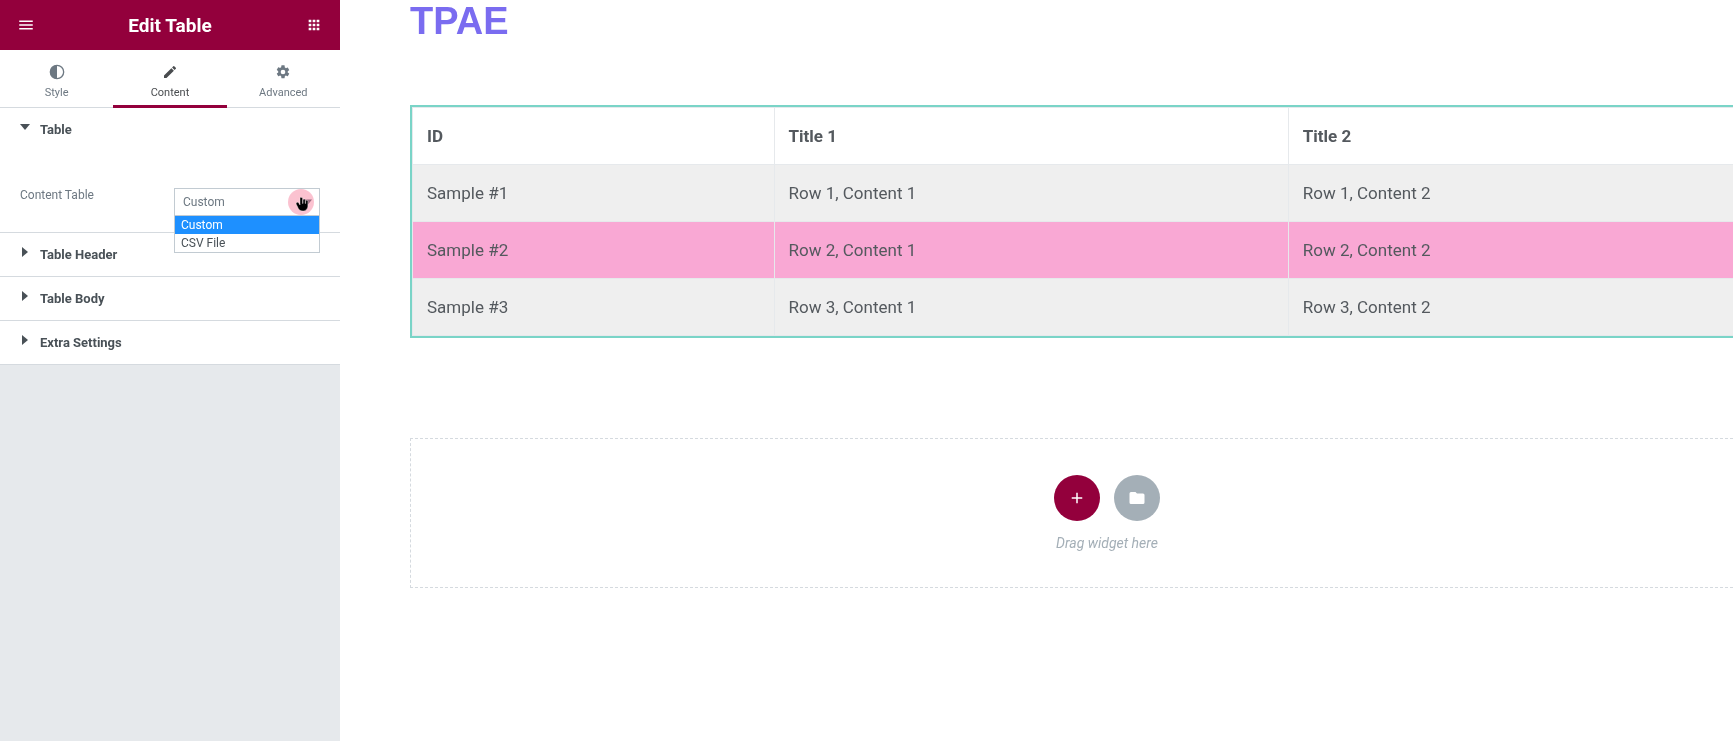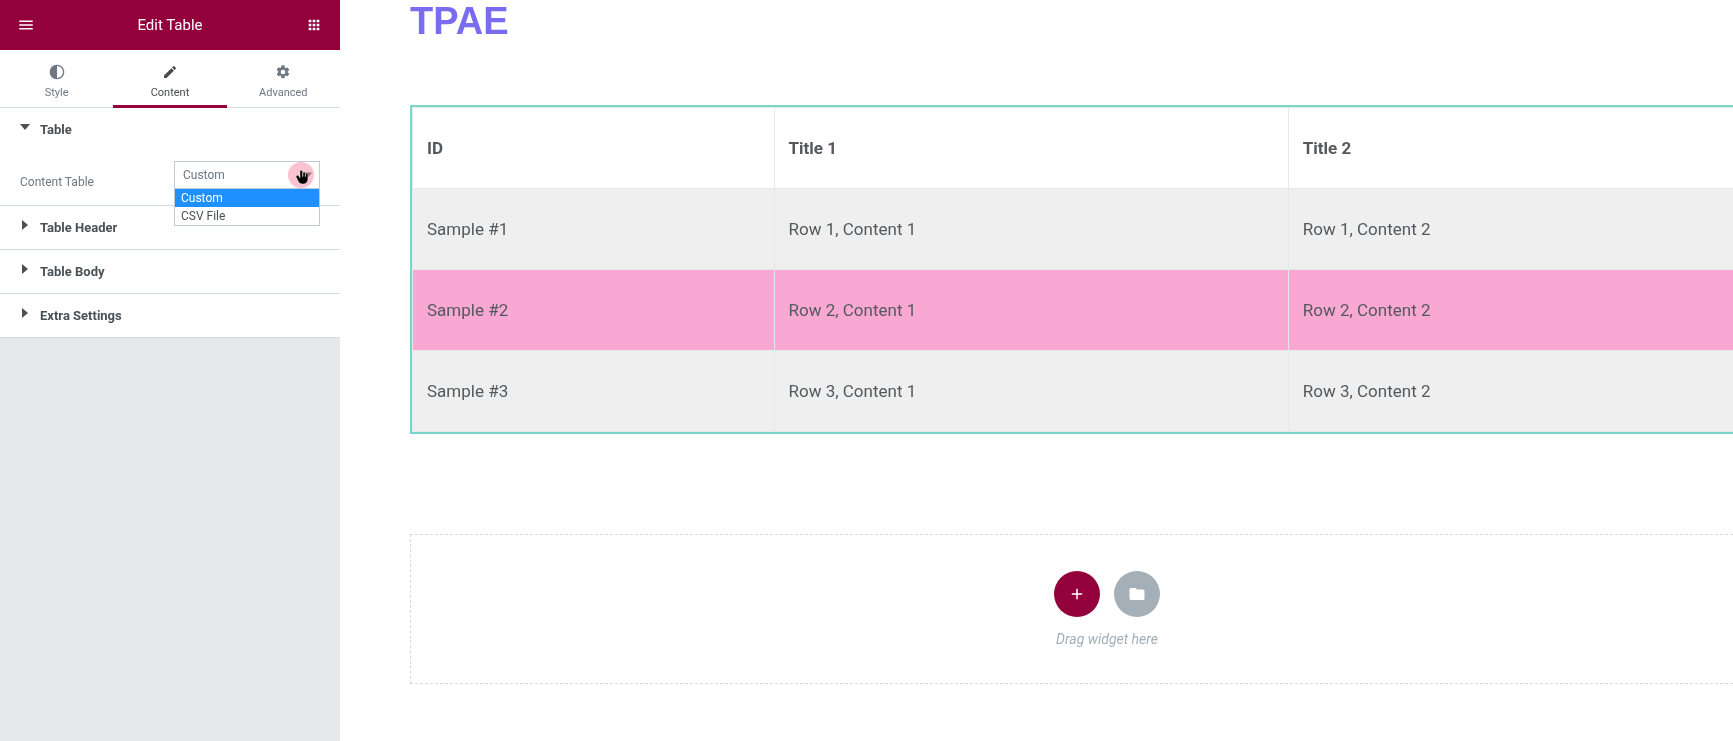--- a/index.html
+++ b/index.html
@@ -4,36 +4,36 @@
 <style>
 * { margin: 0; padding: 0; box-sizing: border-box; font-family: Roboto, "Helvetica Neue", Arial, sans-serif; }
 body { background: #fff; color: #495157; overflow: hidden; }
 .app { display: flex; height: 741px; width: 1733px; }
 
 
 .sidebar { width: 340px; background: #e6e9ec; display: flex; flex-direction: column; position: relative; }
 .sb-header { height: 50px; background: #93003c; color: #fff; display: flex; align-items: center; justify-content: space-between; padding: 0 10px; }
 .sb-header .menu-btn, .sb-header .apps-btn { width: 32px; height: 32px; display: flex; align-items: center; justify-content: center; cursor: pointer; }
 .sb-header .menu-btn svg, .sb-header .apps-btn svg { fill: #fff; }
-.sb-title { font-size: 15px; font-weight: 400; }
+.sb-title { font-size: 19px; font-weight: 700; }
 
 .tabs { display: flex; background: #fff; border-bottom: 1px solid #d5dadf; }
 .tab { flex: 1; text-align: center; padding: 14px 0 8px; cursor: pointer; font-size: 11px; color: #6d7882; position: relative; }
 .tab.active { color: #494c4f; }
 .tab.active::after { content: ""; position: absolute; bottom: -1px; left: 0; right: 0; height: 3px; background: #93003c; }
 .tab-icon { display: flex; justify-content: center; margin-bottom: 6px; }
 .tab-icon svg { fill: #6d7882; width: 16px; height: 16px; }
 .tab.active .tab-icon svg { fill: #494c4f; }
 
 .section { background: #fff; border-bottom: 1px solid #d5dadf; }
 .section-hd { display: flex; align-items: flex-start; padding: 14px 20px; cursor: pointer; font-weight: 700; font-size: 13px; color: #495157; }
 .section-hd .caret { margin-right: 10px; display: flex; align-items: center; }
 .section-hd .caret svg { width: 10px; height: 10px; fill: #495157; }
 .section-body { padding: 10px 20px 16px; font-size: 12px; color: #6d7882; }
-.control-row { display: flex; align-items: flex-end; gap: 14px; position: relative; }
+.control-row { display: flex; align-items: flex-start; gap: 14px; position: relative; margin-top: 27px; }
 .control-label { flex: 0 0 140px; font-size: 12px; }
 .select-box { flex: 1; position: relative; }
 .select-input { width: 100%; height: 28px; border: 1px solid #c2cbd2; background: #fff; padding: 0 24px 0 8px; font-size: 12px; color: #6d7882; text-align: left; display: flex; align-items: center; cursor: pointer; }
 .select-caret { position: absolute; right: 8px; top: 50%; transform: translateY(-50%); pointer-events: none; }
 .select-caret svg { width: 8px; height: 8px; fill: #6d7882; }
 .select-dropdown { position: absolute; left: 0; right: 0; top: 27px; background: #fff; border: 1px solid #c2cbd2; z-index: 20; }
 .select-option { padding: 2px 6px; font-size: 12px; color: #495157; cursor: pointer; }
 .select-option.selected { background: #1e90ff; color: #fff; }
 
 .click-indicator { position: absolute; width: 26px; height: 26px; border-radius: 50%; background: rgba(243, 80, 120, .35); right: 6px; top: 1px; z-index: 30; pointer-events: none; }
@@ -45,21 +45,21 @@
 .collapse-handle { position: absolute; right: -14px; top: 416px; width: 14px; height: 28px; background:#fff; border:1px solid #d5dadf; border-left:none; display:flex;align-items:center;justify-content:center;cursor:pointer;}
 .collapse-handle svg{width:8px;height:8px;fill:#6d7882;}
 
 
 .canvas { flex: 1; padding: 0 0 0 70px; position: relative; background:#fff; }
 .brand-title { color:#7a6cf0; font-size:38px; font-weight:700; font-family: "Segoe UI", Arial, sans-serif; margin-top:0;}
 .brand-sub { color:#808285; font-size:18px; margin-top:4px; font-family: "Segoe UI", Arial, sans-serif;}
 
 .tbl-wrap { margin-top:62px; border:2px solid #7ad4c7; width: calc(100% + 70px); border-right:none; }
 table.preview { width: 100%; border-collapse: collapse; }
-table.preview th, table.preview td { text-align:left; padding:30px 14px; font-size:17px; border:1px solid #e6e9ec; color:#54595e; }
+table.preview th, table.preview td { text-align:left; padding:18px 14px; font-size:17px; border:1px solid #e6e9ec; color:#54595e; }
 table.preview th { font-weight:700; background:#fff; }
 table.preview tr.odd td { background:#efefef; }
 table.preview tr.even td { background:#f9a8d4; }
 
 .dropzone { margin-top:100px; border:1px dashed #d5dadf; height: 150px; width: calc(100% + 70px); border-right:none; display:flex; flex-direction:column; align-items:center; justify-content:center; gap:14px;}
 .dz-actions{display:flex;gap:14px;}
 .dz-btn{width:46px;height:46px;border-radius:50%;display:flex;align-items:center;justify-content:center;cursor:pointer;}
 .dz-add{background:#93003c;}
 .dz-folder{background:#a4afb7;}
 .dz-btn svg{fill:#fff;width:18px;height:18px;}

